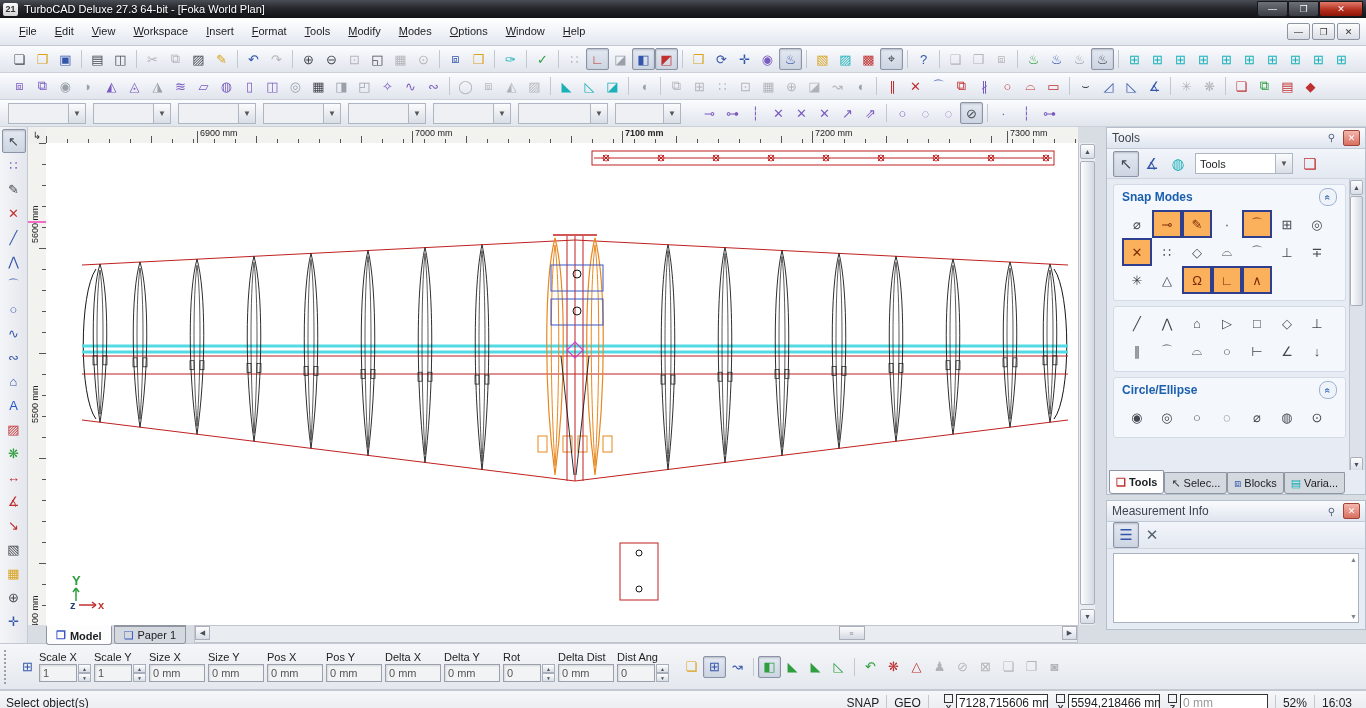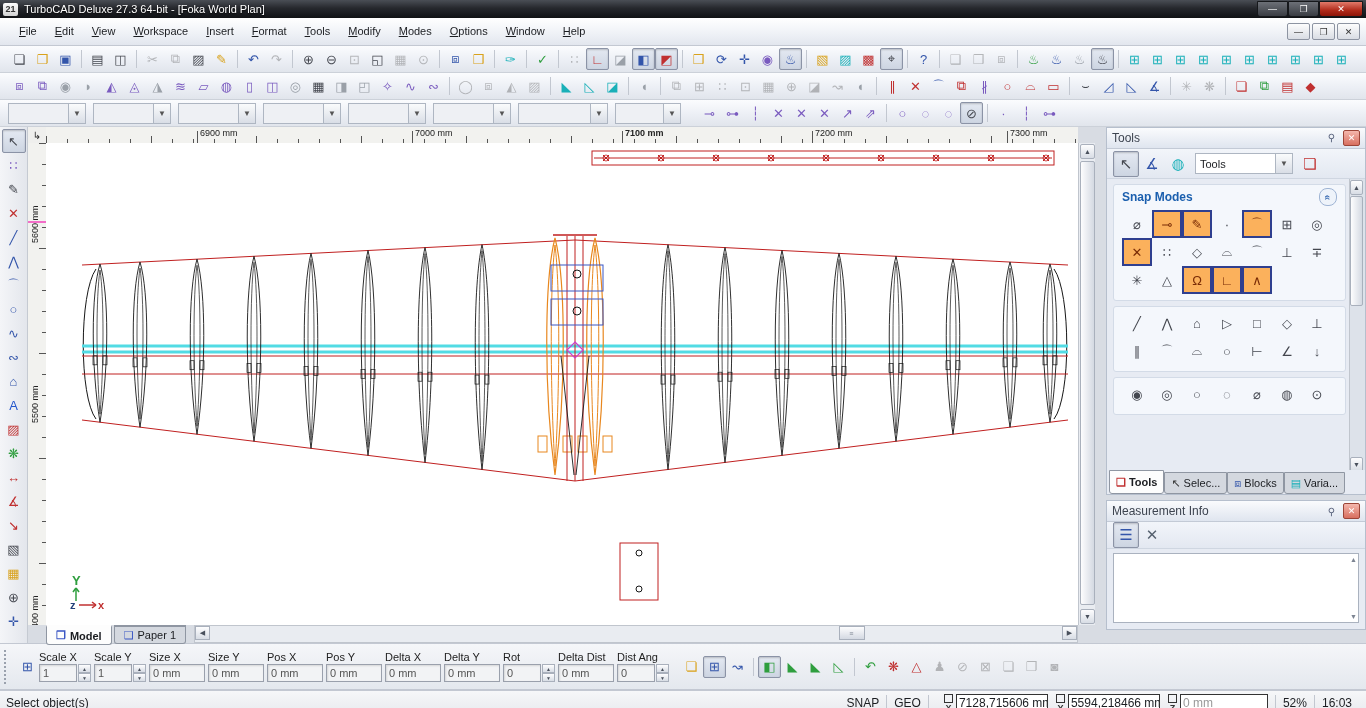--- a/index.html
+++ b/index.html
@@ -637,20 +637,26 @@
               <div class="cell" style="color: rgb(68, 71, 79);">∥</div>
               <div class="cell" style="color: rgb(68, 71, 79);">⌒</div>
               <div class="cell" style="color: rgb(68, 71, 79);">⌓</div>
               <div class="cell" style="color: rgb(68, 71, 79);">○</div>
               <div class="cell" style="color: rgb(68, 71, 79);">⊢</div>
               <div class="cell" style="color: rgb(68, 71, 79);">∠</div>
               <div class="cell" style="color: rgb(68, 71, 79);">↓</div>
             </div>
           </div>
           <div class="section">
+            <div class="sec-head">
+              <span>Circle/Ellipse</span>
+              <div class="chev">
+                <span>«</span>
+              </div>
+            </div>
             <div class="sec-body">
               <div class="cell" style="color: rgb(68, 71, 79);">◉</div>
               <div class="cell" style="color: rgb(68, 71, 79);">◎</div>
               <div class="cell" style="color: rgb(68, 71, 79);">○</div>
               <div class="cell" style="color: rgb(68, 71, 79);">◌</div>
               <div class="cell" style="color: rgb(68, 71, 79);">⌀</div>
               <div class="cell" style="color: rgb(68, 71, 79);">◍</div>
               <div class="cell" style="color: rgb(68, 71, 79);">⊙</div>
             </div>
           </div>

